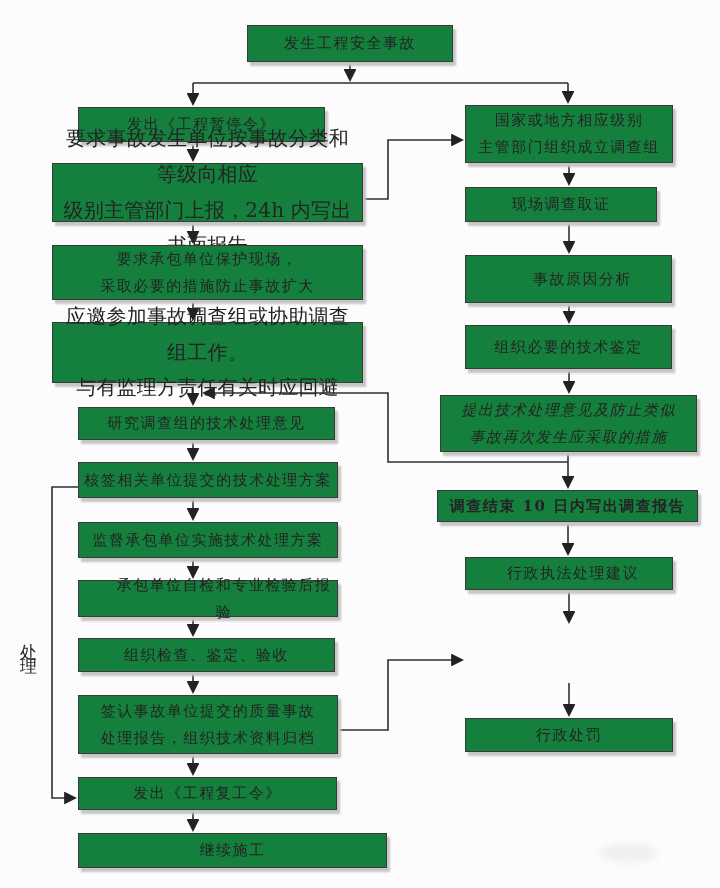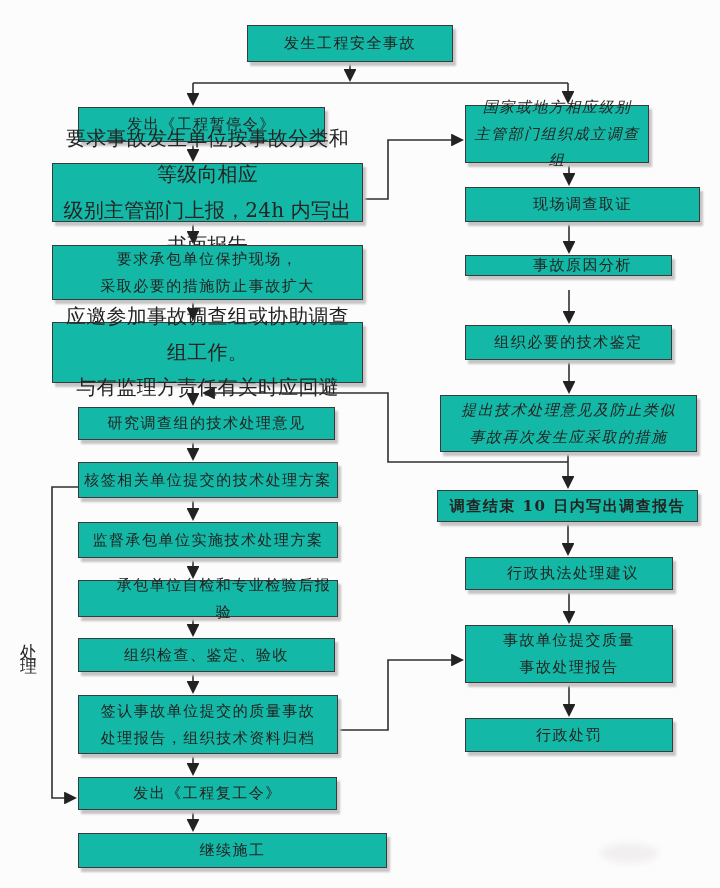--- a/index.html
+++ b/index.html
@@ -19,21 +19,21 @@
   }
   .edge {
     fill: none;
     stroke: #2f2f2f;
     stroke-width: 1.6;
   }
   .node {
     position: absolute;
     z-index: 2;
     box-sizing: border-box;
-    background: #14b8a6;
+    background: #15803d;
     border: 1.6px solid #3a3a3a;
     box-shadow: 3px 4px 2px #c6c4c4;
     display: flex;
     align-items: center;
     justify-content: center;
     text-align: center;
   }
   .node .node-text {
     white-space: pre-line;
     font-size: 15px;
@@ -156,46 +156,42 @@
     <span class="node-text">签认事故单位提交的质量事故
 处理报告，组织技术资料归档</span>
   </div>
   <div class="node" style="left:78px; top:777px; width:259px; height:33px;">
     <span class="node-text">发出《工程复工令》</span>
   </div>
   <div class="node" style="left:78px; top:833px; width:309px; height:35px;text-align:center;">
     <span class="node-text">继续施工</span>
   </div>
 
-  <div class="node" style="left:465px; top:105px; width:184px; height:58px;font-style:italic;">
+  <div class="node" style="left:465px; top:105px; width:208px; height:58px;">
     <span class="node-text">国家或地方相应级别
 主管部门组织成立调查组</span>
   </div>
-  <div class="node" style="left:465px; top:187px; width:235px; height:35px;">
+  <div class="node" style="left:465px; top:187px; width:192px; height:35px;">
     <span class="node-text">现场调查取证</span>
   </div>
-  <div class="node" style="left:465px; top:255px; width:207px; height:21px;padding-left:28px;">
+  <div class="node" style="left:465px; top:255px; width:207px; height:48px;padding-left:28px;">
     <span class="node-text">事故原因分析</span>
   </div>
-  <div class="node" style="left:465px; top:325px; width:207px; height:35px;text-align:center;">
+  <div class="node" style="left:465px; top:325px; width:207px; height:44px;text-align:center;">
     <span class="node-text">组织必要的技术鉴定</span>
   </div>
   <div class="node" style="left:440px; top:395px; width:257px; height:57px;font-style:italic;">
     <span class="node-text">提出技术处理意见及防止类似
 事故再次发生应采取的措施</span>
   </div>
   <div class="node" style="left:437px; top:490px; width:261px; height:32px;font-weight:bold;">
     <span class="node-text">调查结束 10 日内写出调查报告</span>
   </div>
   <div class="node" style="left:465px; top:557px; width:208px; height:33px;padding-left:8px;">
     <span class="node-text">行政执法处理建议</span>
   </div>
-  <div class="node" style="left:465px; top:625px; width:208px; height:58px;">
-    <span class="node-text">事故单位提交质量
-事故处理报告</span>
-  </div>
   <div class="node" style="left:465px; top:718px; width:208px; height:34px;text-align:right;">
     <span class="node-text">行政处罚</span>
   </div>
 
   <div class="side-label">处理</div>
 
 </div>
 
 </body></html>

